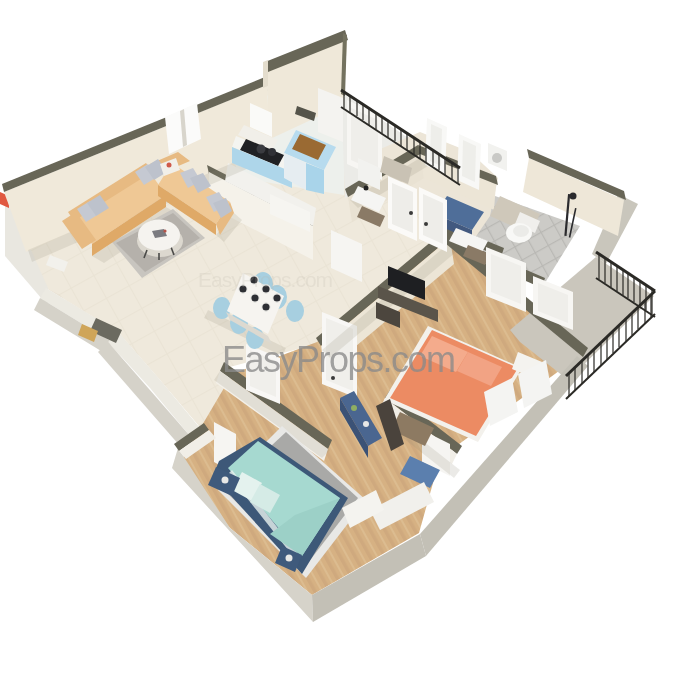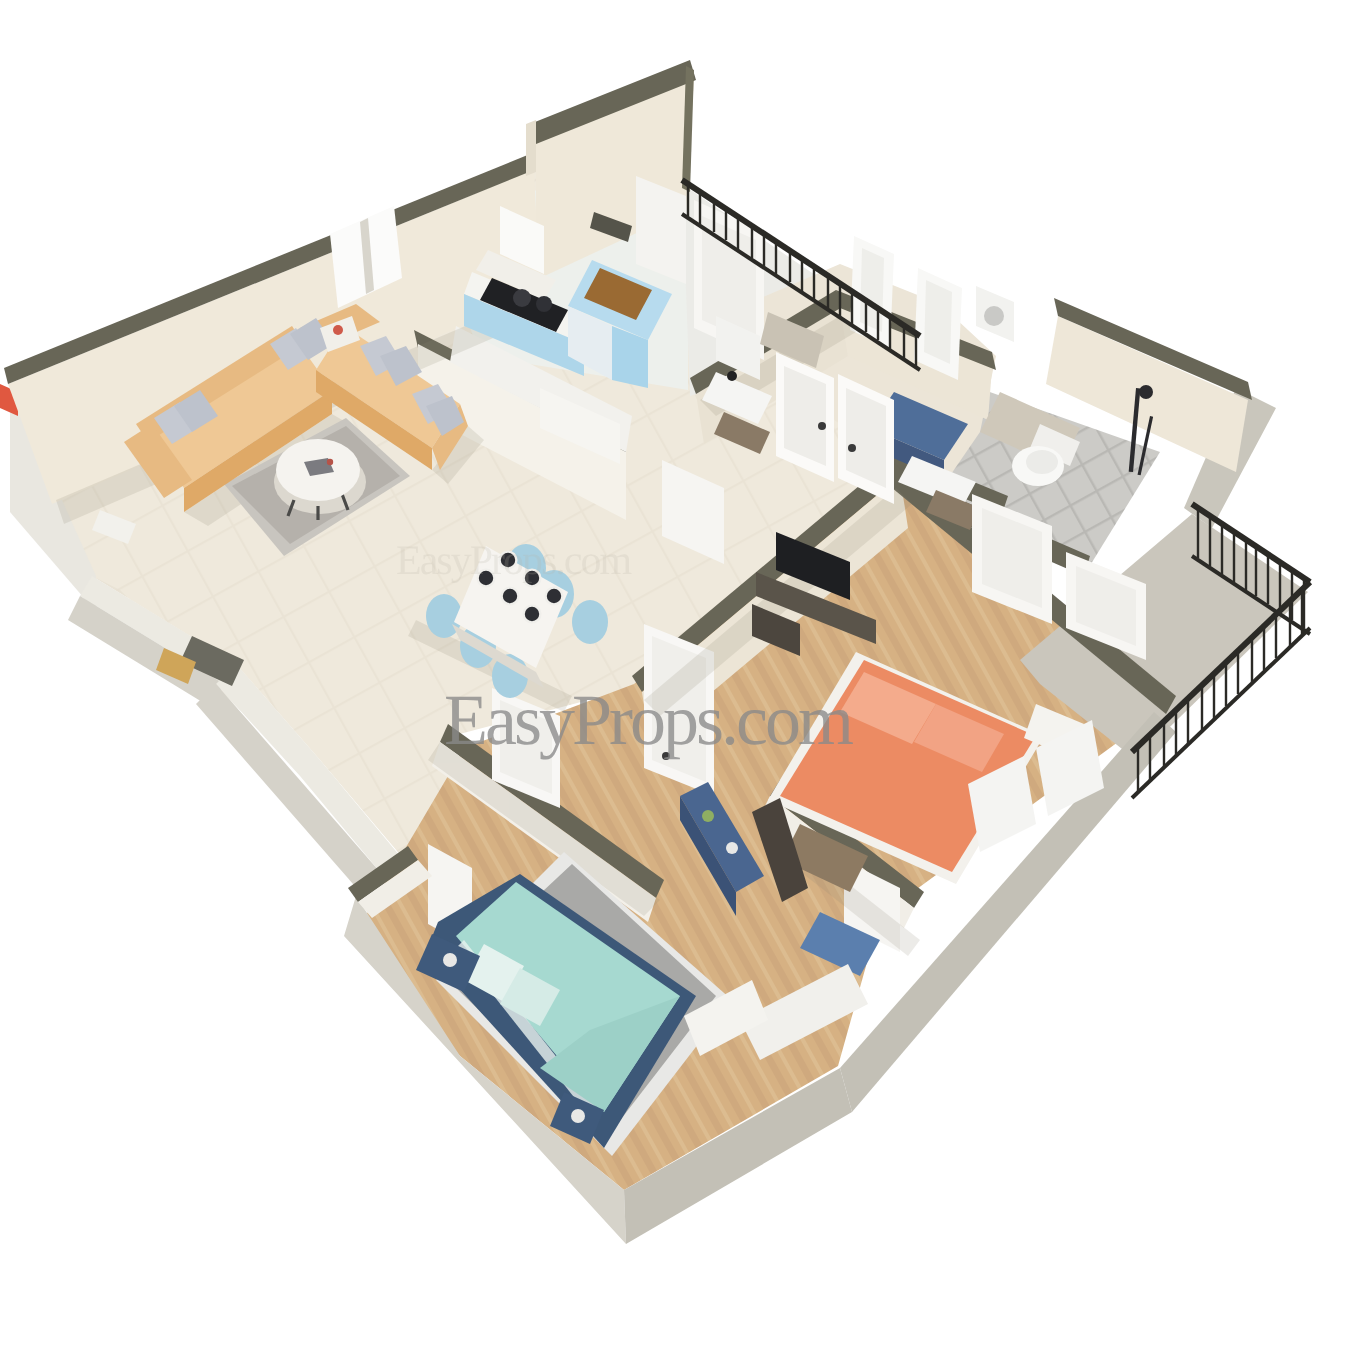--- a/index.html
+++ b/index.html
@@ -1,17 +1,17 @@
 <!DOCTYPE html>
 <html><head>
 <meta charset="utf-8">
 <style>
   html,body{margin:0;padding:0;background:#ffffff;}
   #stage{width:681px;height:681px;position:relative;overflow:hidden;background:#ffffff;
-    font-family:Liberation Serif, serif;}
+    font-family:Liberation Sans, sans-serif;}
   svg{position:absolute;top:0;left:0;}
 </style>
 </head>
 <body>
 <div id="stage">
 <svg width="681" height="681" viewBox="0 0 681 681">
 <defs>
   <pattern id="wood" width="13" height="13" patternUnits="userSpaceOnUse" patternTransform="rotate(-29)">
     <rect width="13" height="13" fill="#d6b183"></rect>
     <rect x="0" width="3.5" height="13" fill="#cfa97e"></rect>

